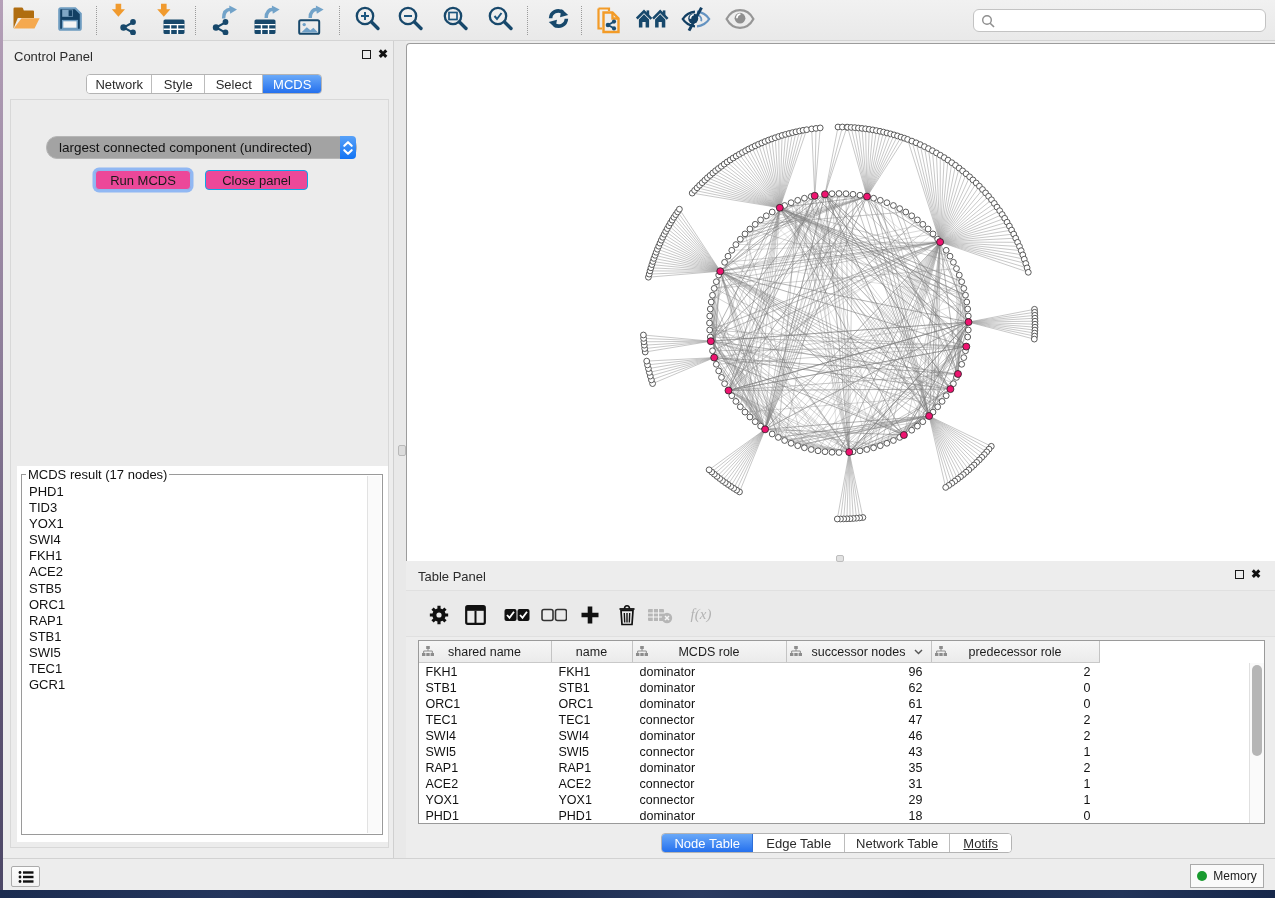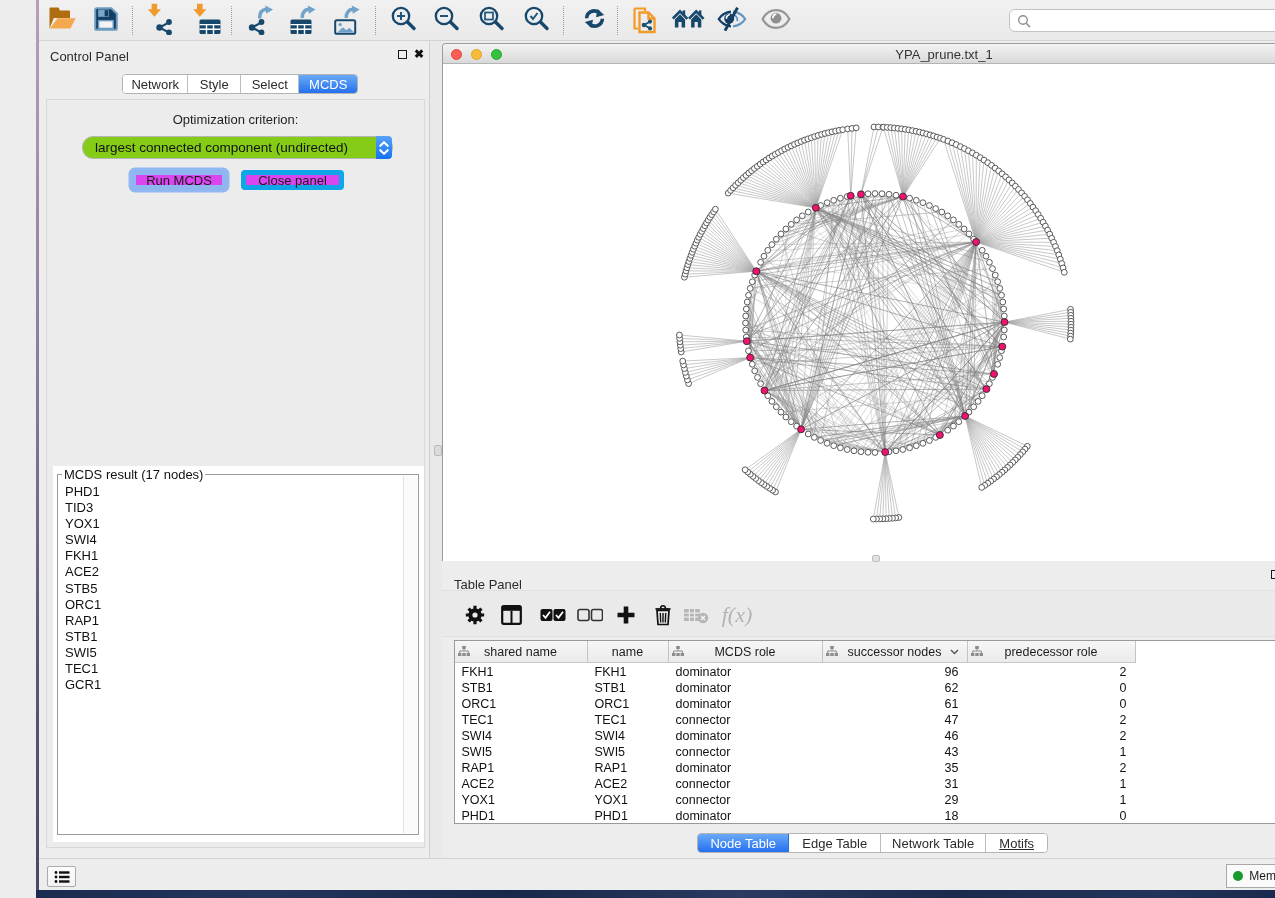--- a/index.html
+++ b/index.html
@@ -1,18 +1,18 @@
 <!DOCTYPE html>
 <html><head>
 <meta charset="utf-8">
 <style>
   * { margin:0; padding:0; box-sizing:border-box; }
   html,body { width:1275px; height:898px; overflow:hidden; }
   body { font-family:"Liberation Sans", sans-serif; background:#ededed; position:relative; }
-  .abs { position:absolute;margin-left:36px; }
+  .abs { position:absolute; }
 
   
   #left-strip { left:0; top:0; width:3px; height:898px; background:linear-gradient(#b5a0b8, #8d7d99 40%, #5e5373 75%, #4c4766); }
   #bottom-strip { left:0; top:890px; width:1275px; height:8px;
     background:linear-gradient(90deg,#1b2c50 0%, #24355c 18%, #17284a 37%, #2a3a60 55%, #1a2b4e 72%, #223459 88%, #16274a 100%); }
 
   
   #toolbar { left:3px; top:0; width:1272px; height:41px; background:linear-gradient(#f1f1f1,#e9e9e9); border-bottom:1px solid #d4d4d4; }
   .tbtn { position:absolute; top:4px; width:34px; height:33px; display:flex; align-items:center; justify-content:center; }
   .tsep { position:absolute; top:6px; height:29px; width:0; border-left:1px dotted #9b9b9b; }
@@ -33,25 +33,25 @@
   .seg-tab:last-child { border-right:none; }
   .seg-tab.active { background:linear-gradient(#6aa9f8,#2470ee); color:#fff; border-right-color:#2f6fd8; }
   #cp-tabs { left:83px; top:33px; width:236px; }
   #cp-tabs .seg-tab:nth-child(1){ width:66px; }
   #cp-tabs .seg-tab:nth-child(2){ width:53px; }
   #cp-tabs .seg-tab:nth-child(3){ width:59px; }
   #cp-tabs .seg-tab:nth-child(4){ width:58px; }
 
   #cp-content { position:absolute; left:7px; top:58px; width:379px; height:749px; border:1px solid #d8d8d8; background:#ececec; }
   #opt-label { position:absolute; left:0; top:12px; width:100%; text-align:center; font-size:13px; color:#1f1f1f; }
-  #opt-select { position:absolute; left:35px; top:36px; width:311px; height:23px; background:#84cc16; border:1px solid #b6b6b6; border-radius:11px; }
+  #opt-select { position:absolute; left:35px; top:36px; width:311px; height:23px; background:#a3a3a3; border:1px solid #b6b6b6; border-radius:11px; }
   #opt-select .sel-text { position:absolute; left:12px; top:3px; font-size:13.5px; color:#111; }
   #opt-stepper { position:absolute; right:0; top:-1px; width:16px; height:23px; background:linear-gradient(#58a1f8,#1173f4); border-radius:0 4px 4px 0; }
   #opt-stepper svg { position:absolute; left:2px; top:2.5px; }
-  .mac-btn { position:absolute; height:20px; background:#d946ef; border:5px solid #0ea5e9; border-radius:4px; font-size:13px; color:#1b1b1b; display:flex; align-items:center; justify-content:center; }
+  .mac-btn { position:absolute; height:20px; background:#ec4899; border:1px solid #0ea5e9; border-radius:4px; font-size:13px; color:#1b1b1b; display:flex; align-items:center; justify-content:center; }
   #run-btn { left:84px; top:70px; width:96px; box-shadow:0 0 0 2.5px rgba(115,167,245,.75); border-color:#8fb6ef; }
   #close-btn { left:194px; top:70px; width:103px; }
 
   #result-wrap { position:absolute; left:6px; top:366px; width:371px; height:376px; background:#fff; }
   #result-box { position:absolute; left:4px; top:8px; width:362px; height:361px; border:1px solid #9a9a9a; }
   #result-title { position:absolute; left:4px; top:-8px; background:#fff; padding:0 2px; font-size:13px; color:#111; }
   #result-list { position:absolute; left:1px; top:9px; width:344px; bottom:1px; overflow:hidden; }
   .result-item { height:16.1px; line-height:16.1px; font-size:13px; color:#111; padding-left:6px; }
   #result-scroll { position:absolute; right:1px; top:1px; width:14px; bottom:1px; background:#fafafa; border-left:1px solid #e2e2e2; }
 
@@ -65,25 +65,25 @@
   .tl { position:absolute; top:4.5px; width:11px; height:11px; border-radius:50%; }
   #tl-red { left:8px; background:#fb5d57; border:0.5px solid #e2443e; }
   #tl-yellow { left:28px; background:#f7bd3a; border:0.5px solid #dfa32b; }
   #tl-green { left:48px; background:#35c13f; border:0.5px solid #27a833; }
   #net-title { position:absolute; left:376px; top:3px; width:250px; text-align:center; font-size:13px; color:#333; }
   #net-canvas { position:absolute; left:0; top:21px; width:868px; height:496px; background:#fff; }
   #h-grip { position:absolute; left:836px; top:555px; width:8px; height:7px; background:#e2e2e2; border:1px solid #bdbdbd; border-radius:2px; z-index:5; }
 
   
   #table-panel { left:406px; top:561px; width:869px; height:297px; background:#ededed; }
-  #tp-title { position:absolute; left:12px; top:16px; font-size:13px; color:#2b2b2b; }
+  #tp-title { position:absolute; left:12px; top:8px; font-size:13px; color:#2b2b2b; }
   #tp-btns { right:14px; top:9px; }
   #tp-toolbar { position:absolute; left:0; top:29px; width:100%; height:47px; background:#eaeaea; border-top:1px solid #e0e0e0; border-bottom:1px solid #e0e0e0; }
   .tp-icon { position:absolute; top:10px; width:30px; height:27px; display:flex; align-items:center; justify-content:center; }
-  #fx-icon { font-family:"Liberation Serif", serif; font-style:italic; font-size:22px; color:#b3b3b3; }
+  #fx-icon { font-family:"Liberation Serif", serif; font-style:italic; font-size:15px; color:#b3b3b3; }
 
   #node-table { position:absolute; left:11.5px; top:79px; width:847px; height:184px; background:#fff; border:1px solid #9a9a9a; }
   #nt-header { position:absolute; left:0; top:0; height:22px; width:681px; display:flex; background:linear-gradient(#f6f6f6,#ebebeb); border-bottom:1px solid #c9c9c9; }
   .hcell { position:relative; display:flex; align-items:center; justify-content:center; border-right:1px solid #c4c4c4; font-size:12.5px; color:#1d1d1d; gap:5px; }
   .hcell .tree-icon { position:absolute; left:3px; }
   .hcell .chev { position:absolute; right:8px; }
   #nt-body { position:absolute; left:0; top:23px; width:843px; bottom:0; overflow:hidden; }
   .trow { display:flex; height:16px; line-height:16px; font-size:12.5px; color:#111; }
   .tcell { padding-left:7px; white-space:nowrap; overflow:hidden; }
   .tcell.num { text-align:right; padding-right:9px; padding-left:0; }
@@ -278,21 +278,20 @@
     <span class="float-btn"></span>
     <span class="close-btn">✖</span>
   </div>
   <div id="cp-tabs" class="seg-tabs">
     <div class="seg-tab">Network</div>
     <div class="seg-tab">Style</div>
     <div class="seg-tab">Select</div>
     <div class="seg-tab active">MCDS</div>
   </div>
   <div id="cp-content">
-    <div id="opt-label">Optimization criterion:</div>
     <div id="opt-select">
       <span class="sel-text">largest connected component (undirected)</span>
       <span id="opt-stepper">
           <svg width="12" height="18" viewBox="0 0 12 18">
             <path d="M2.3 6.8 L6 3.2 9.7 6.8" fill="none" stroke="#fff" stroke-width="2.1" stroke-linecap="round" stroke-linejoin="round"></path>
             <path d="M2.3 11.2 L6 14.8 9.7 11.2" fill="none" stroke="#fff" stroke-width="2.1" stroke-linecap="round" stroke-linejoin="round"></path>
           </svg>
         </span>
     </div>
     <div id="run-btn" class="mac-btn">Run MCDS</div>
@@ -319,26 +318,20 @@
       </div>
     </div>
   </div>
 </div>
 
 <div id="v-splitter" class="abs">
   <div id="v-grip"></div>
 </div>
 
 <div id="net-win" class="abs">
-  <div id="net-titlebar">
-    <span id="tl-red" class="tl"></span>
-    <span id="tl-yellow" class="tl"></span>
-    <span id="tl-green" class="tl"></span>
-    <span id="net-title">YPA_prune.txt_1</span>
-  </div>
   <div id="net-canvas">
     <svg id="net-svg" width="867" height="496" viewBox="0 0 867 496">
         <g>
           <line x1="372.8" y1="142.8" x2="554.7" y2="216.7" stroke="#8a8a8a" stroke-width="0.8" stroke-opacity="0.6075164798879996"></line>
           <line x1="372.8" y1="142.8" x2="556.8" y2="223.4" stroke="#8a8a8a" stroke-width="0.8" stroke-opacity="0.5862190592335537"></line>
           <line x1="372.8" y1="142.8" x2="558.5" y2="230.2" stroke="#8a8a8a" stroke-width="0.8" stroke-opacity="0.5812461873749271"></line>
           <line x1="372.8" y1="142.8" x2="348.2" y2="356.7" stroke="#8a8a8a" stroke-width="0.8" stroke-opacity="0.5175638436106965"></line>
           <line x1="372.8" y1="142.8" x2="342.9" y2="352.0" stroke="#8a8a8a" stroke-width="0.8" stroke-opacity="0.5292558661662042"></line>
           <line x1="372.8" y1="142.8" x2="338.0" y2="347.1" stroke="#8a8a8a" stroke-width="0.8" stroke-opacity="0.4822708663297817"></line>
           <line x1="372.8" y1="142.8" x2="333.3" y2="341.8" stroke="#8a8a8a" stroke-width="0.8" stroke-opacity="0.5087143606273458"></line>

